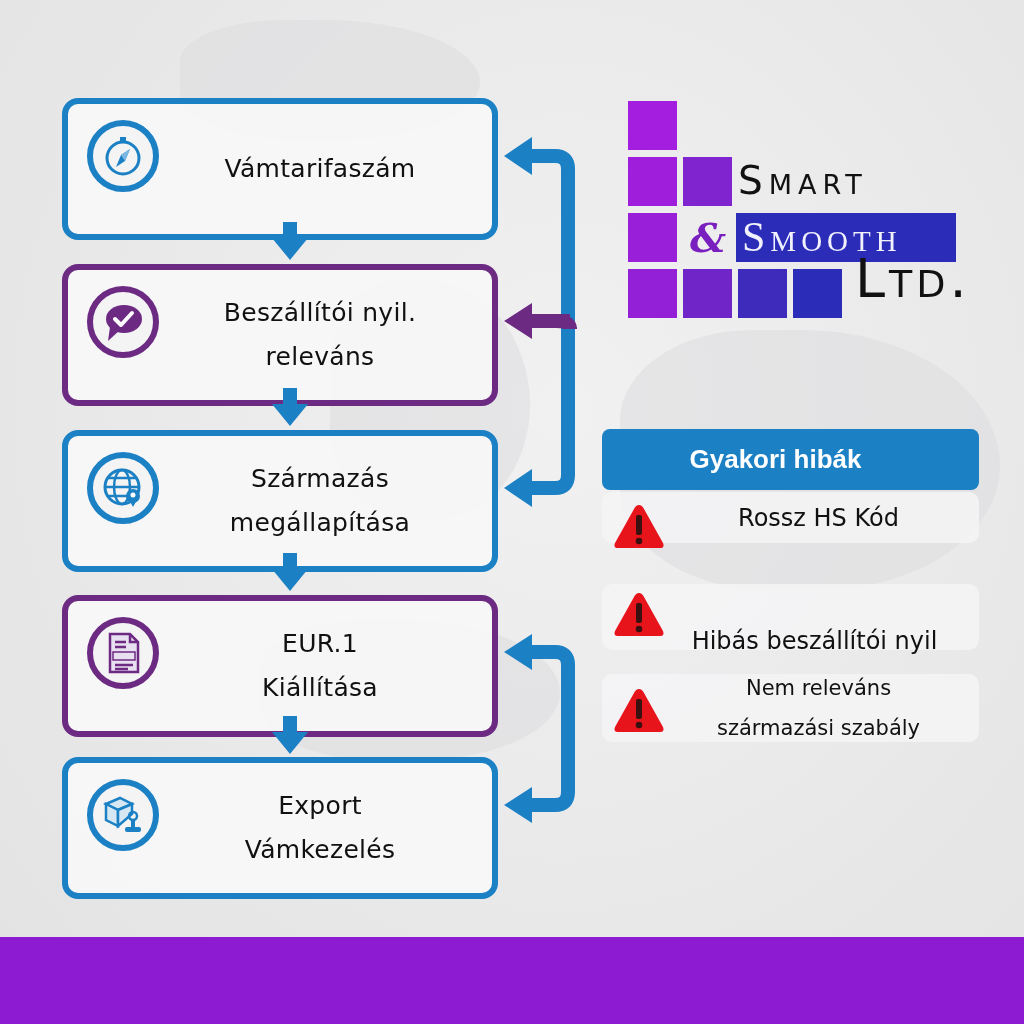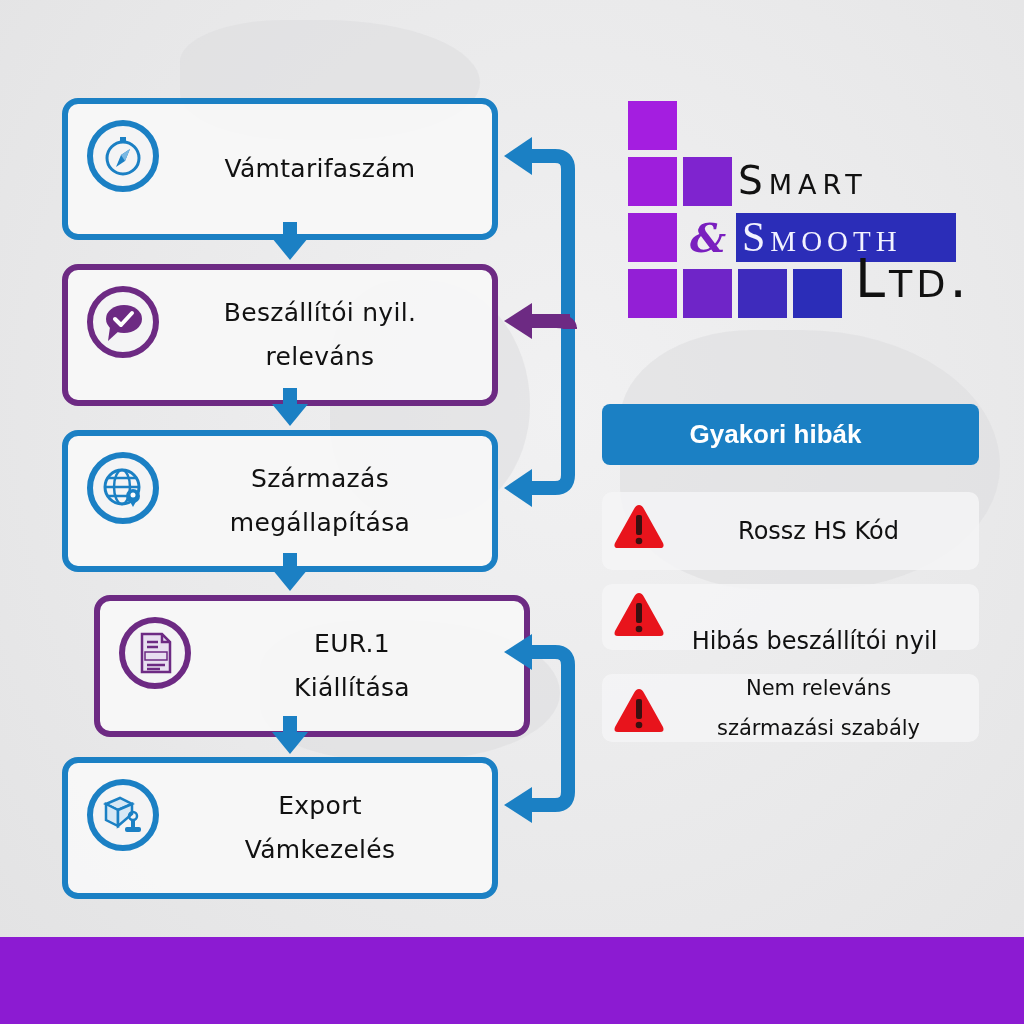--- a/index.html
+++ b/index.html
@@ -25,21 +25,21 @@
     position: absolute; left: 100px; right: 20px; top: 0; bottom: 0;
     display: flex; flex-direction: column; justify-content: center; align-items: center;
     font-size: 25px; color: #111; line-height: 44px; text-align: center; letter-spacing: 0.3px;
   }
   .down-arrow { position: absolute; left: 270px; width: 40px; height: 40px; }
   .loop { position: absolute; }
   .logo { position: absolute; left: 628px; top: 101px; width: 330px; height: 224px; }
   .sq { position: absolute; width: 49px; height: 49px; }
   .logo .w1 { position: absolute; font-family: "DejaVu Sans", sans-serif; color: #111; }
   .errors-title {
-    position: absolute; left: 602px; top: 404px; width: 377px; height: 61px;
+    position: absolute; left: 602px; top: 429px; width: 377px; height: 61px;
     background: #1b80c4; border-radius: 8px; color: #fff; font-weight: bold;
     font-family: "Liberation Sans", sans-serif; font-size: 26px;
     display: flex; align-items: center; justify-content: center; padding-right: 30px;
   }
   .err {
     position: absolute; left: 602px; width: 377px; border-radius: 10px;
     background: rgba(245,245,246,0.85);
   }
   .err .warn { position: absolute; left: 10px; width: 54px; height: 48px; }
   .err .txt {
@@ -114,21 +114,21 @@
     <span>Származás</span>
     <span>megállapítása</span>
   </div>
 </div>
 
 <svg class="down-arrow" style="top:553px;" viewBox="0 0 40 40">
     <rect x="13" y="0" width="14" height="18" fill="#1b80c4"></rect>
     <polygon points="2,16 38,16 20,38" fill="#1b80c4"></polygon>
   </svg>
 
-<div class="step purple" style="top:595px;margin-left:32px;">
+<div class="step purple" style="top:595px;">
   <div class="icon-ring">
     <svg width="46" height="46" viewBox="0 0 46 46">
         <path d="M10 4 H30 L38 12 V42 H10 Z" fill="#e8dff0" stroke="#6d2a83" stroke-width="2.5"></path>
         <path d="M30 4 V12 H38" fill="none" stroke="#6d2a83" stroke-width="2.5"></path>
         <line x1="15" y1="12" x2="26" y2="12" stroke="#6d2a83" stroke-width="2.5"></line>
         <line x1="15" y1="17" x2="26" y2="17" stroke="#6d2a83" stroke-width="2.5"></line>
         <rect x="13" y="22" width="22" height="8" fill="none" stroke="#6d2a83" stroke-width="1.5"></rect>
         <line x1="15" y1="35" x2="33" y2="35" stroke="#6d2a83" stroke-width="2.5"></line>
         <line x1="15" y1="39" x2="28" y2="39" stroke="#6d2a83" stroke-width="2.5"></line>
       </svg>
@@ -187,21 +187,21 @@
   <div class="sq" style="left:165px;top:168px;background:#2b2db8;"></div>
   <div class="w1" style="left:110px;top:52px;font-size:39px;letter-spacing:6px;line-height:56px;font-variant:small-caps;">Smart</div>
   <div style="position:absolute;left:108px;top:112px;width:220px;height:49px;background:#2b2db8;"></div>
   <div class="w1" style="left:62px;top:112px;font-size:40px;color:#7a1fbf;font-style:italic;font-weight:bold;font-family:'DejaVu Serif',serif;line-height:49px;">&amp;</div>
   <div class="w1" style="left:114px;top:112px;font-size:42px;letter-spacing:5px;color:#f2f2ff;line-height:49px;font-variant:small-caps;font-family:Liberation Serif, serif;">Smooth</div>
   <div class="w1" style="left:220px;top:150px;font-size:54px;letter-spacing:4px;line-height:56px;font-variant:small-caps;margin-left:7px;">Ltd.</div>
 </div>
 
 <div class="errors-title">Gyakori hibák</div>
 
-<div class="err" style="top:492px;height:78px;">
+<div class="err" style="top:492px;height:51px;">
   <svg class="warn" style="top:10px;" viewBox="0 0 54 48">
       <path d="M27 3 Q30 3 32 7 L51 41 Q53 46 48 46 H6 Q1 46 3 41 L22 7 Q24 3 27 3 Z" fill="#e8141c"></path>
       <rect x="24" y="13" width="6" height="20" rx="2" fill="#3a1010"></rect>
       <circle cx="27" cy="39" r="3.3" fill="#3a1010"></circle>
     </svg>
   <div class="txt">
       <span>Rossz HS Kód</span>
     </div>
 </div>
 

